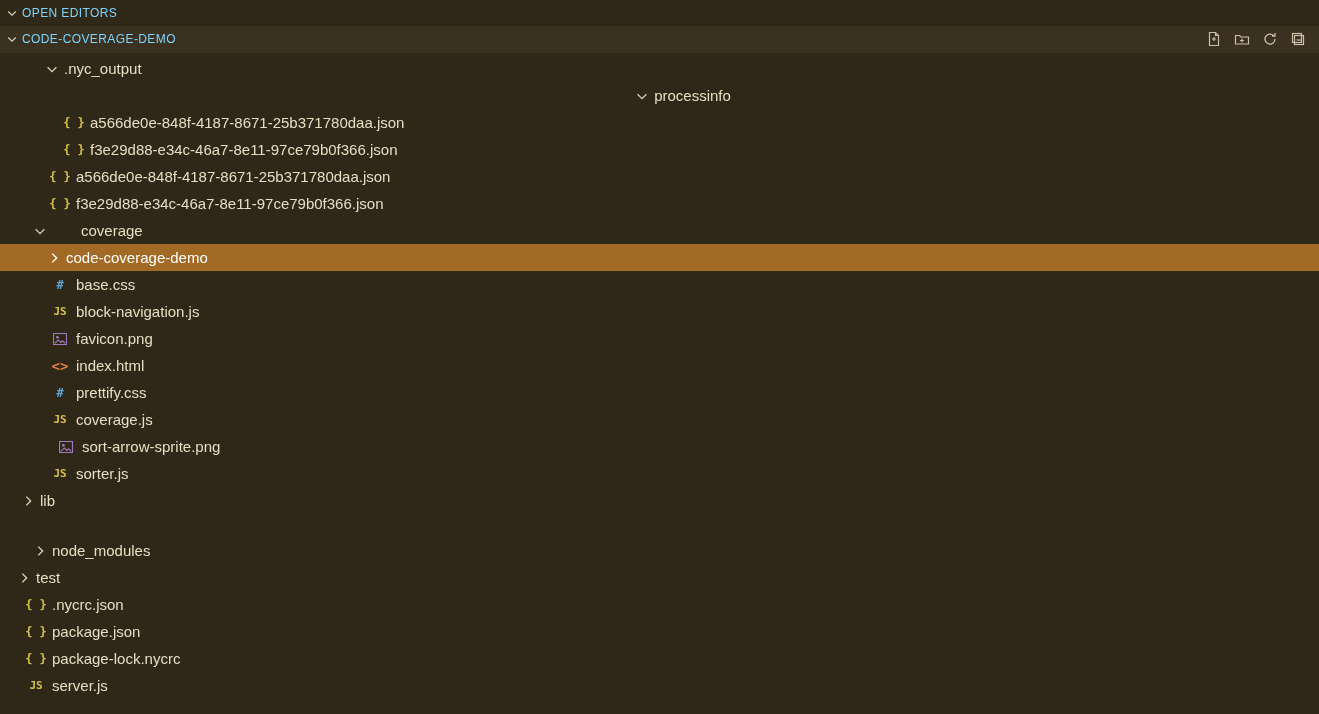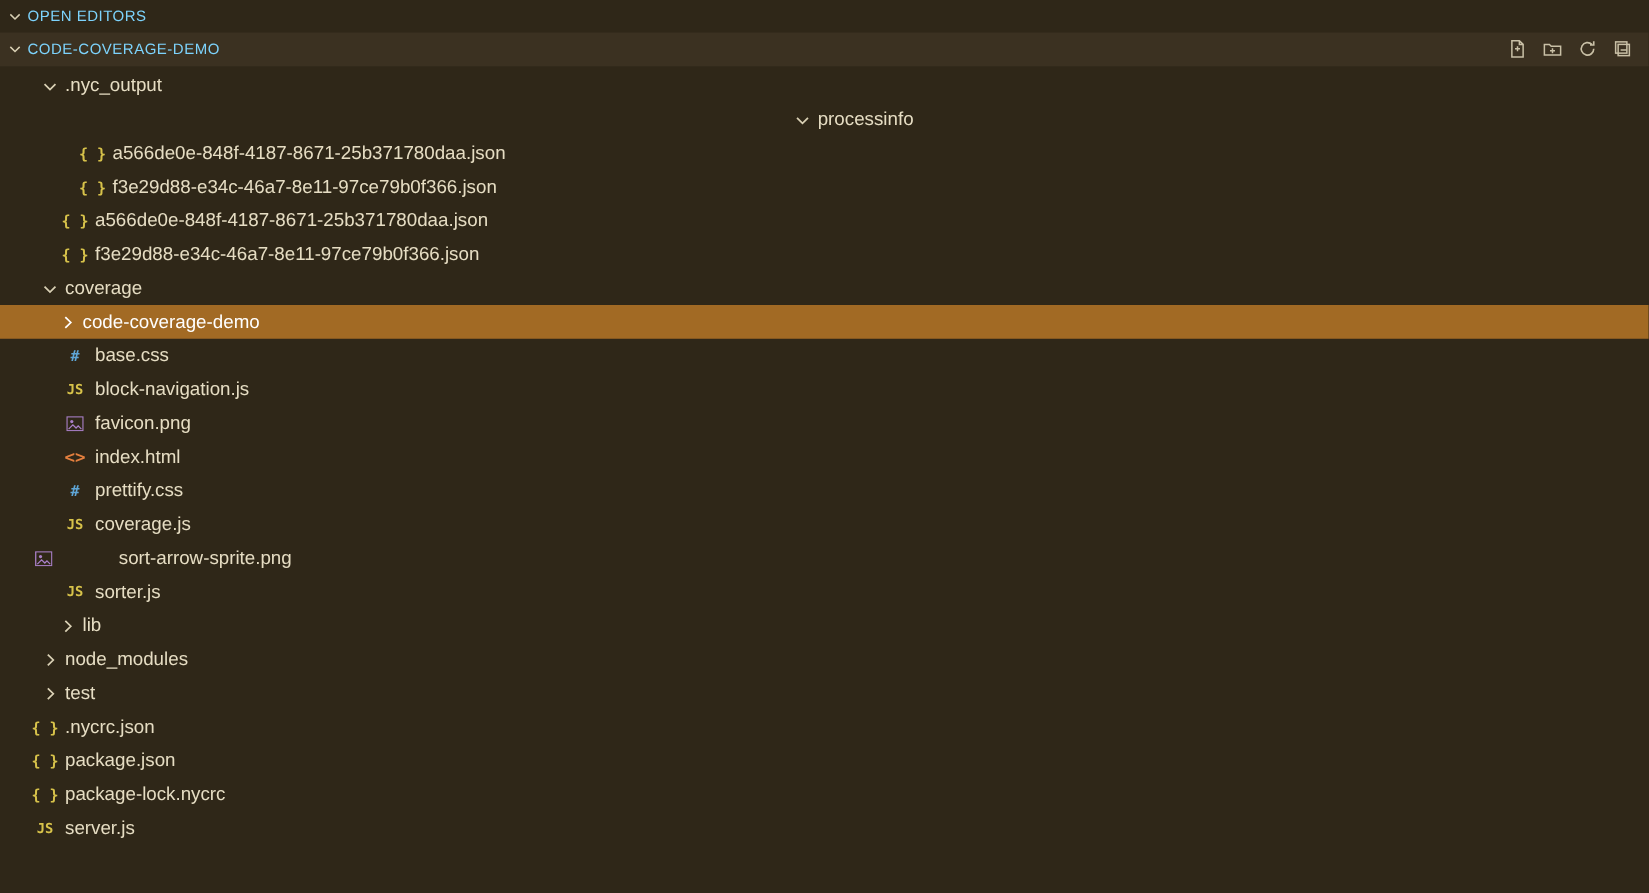--- a/index.html
+++ b/index.html
@@ -126,21 +126,21 @@
       <svg width="16" height="16" viewBox="0 0 16 16">
           <rect x="2.5" y="2.5" width="9" height="9" fill="none" stroke="currentColor" stroke-width="1.2"></rect>
           <rect x="4.5" y="4.5" width="9" height="9" fill="none" stroke="currentColor" stroke-width="1.2"></rect>
           <path stroke="currentColor" stroke-width="1.2" d="M6.5 9h5"></path>
         </svg>
     </span>
   </div>
 </div>
 
 <div class="tree" id="tree">
-    <div class="row" style="padding-left: 32px;">
+    <div class="row" style="padding-left: 44px;">
       <span class="twisty" style="margin-right: 4px;">
         <svg width="14" height="14" viewBox="0 0 16 16">
           <path fill="none" stroke="currentColor" stroke-width="1.6" d="M3 6l5 5 5-5"></path>
         </svg>
       </span>
       <span class="label">.nyc_output</span>
     </div>
     <div class="row" style="padding-left: 46px; justify-content: center;">
       <span class="twisty" style="margin-right: 4px;">
         <svg width="14" height="14" viewBox="0 0 16 16">
@@ -158,21 +158,21 @@
       <span class="label">f3e29d88-e34c-46a7-8e11-97ce79b0f366.json</span>
     </div>
     <div class="row" style="padding-left: 52px;">
       <span class="icon i-json">{ }</span>
       <span class="label">a566de0e-848f-4187-8671-25b371780daa.json</span>
     </div>
     <div class="row" style="padding-left: 52px;">
       <span class="icon i-json">{ }</span>
       <span class="label">f3e29d88-e34c-46a7-8e11-97ce79b0f366.json</span>
     </div>
-    <div class="row" style="padding-left: 32px;">
+    <div class="row" style="padding-left: 32px; gap: 29px;">
       <span class="twisty" style="margin-right: 4px;">
         <svg width="14" height="14" viewBox="0 0 16 16">
           <path fill="none" stroke="currentColor" stroke-width="1.6" d="M3 6l5 5 5-5"></path>
         </svg>
       </span>
       <span class="label">coverage</span>
     </div>
     <div class="row selected" style="padding-left: 46px;">
       <span class="twisty" style="margin-right: 4px;">
         <svg width="14" height="14" viewBox="0 0 16 16">
@@ -204,51 +204,51 @@
       <span class="label">index.html</span>
     </div>
     <div class="row" style="padding-left: 52px;">
       <span class="icon i-css">#</span>
       <span class="label">prettify.css</span>
     </div>
     <div class="row" style="padding-left: 52px;">
       <span class="icon i-js">JS</span>
       <span class="label">coverage.js</span>
     </div>
-    <div class="row" style="padding-left: 27px; gap: 44px;">
+    <div class="row" style="padding-left: 58px;">
       <span class="icon i-img">
         <svg width="14" height="12" viewBox="0 0 16 14">
           <rect x="0.5" y="0.5" width="15" height="13" fill="none" stroke="currentColor" stroke-width="1.2"></rect>
           <circle cx="5" cy="5" r="1.5" fill="currentColor"></circle>
           <path d="M2 12l4-4 3 3 2-2 3 3" fill="none" stroke="currentColor" stroke-width="1.2"></path>
         </svg>
       </span>
       <span class="label">sort-arrow-sprite.png</span>
     </div>
     <div class="row" style="padding-left: 52px;">
       <span class="icon i-js">JS</span>
       <span class="label">sorter.js</span>
     </div>
-    <div class="row" style="padding-left: 46px; text-align: right;">
+    <div class="row" style="padding-left: 20px; text-align: right;">
       <span class="twisty" style="margin-right: 4px;">
         <svg width="14" height="14" viewBox="0 0 16 16">
           <path fill="none" stroke="currentColor" stroke-width="1.6" d="M6 3l5 5-5 5"></path>
         </svg>
       </span>
       <span class="label">lib</span>
     </div>
-    <div class="row" style="padding-left: 32px;">
+    <div class="row" style="padding-left: 32px; margin-top: 23px;">
       <span class="twisty" style="margin-right: 4px;">
         <svg width="14" height="14" viewBox="0 0 16 16">
           <path fill="none" stroke="currentColor" stroke-width="1.6" d="M6 3l5 5-5 5"></path>
         </svg>
       </span>
       <span class="label">node_modules</span>
     </div>
-    <div class="row" style="padding-left: 32px;">
+    <div class="row" style="padding-left: 16px;">
       <span class="twisty" style="margin-right: 4px;">
         <svg width="14" height="14" viewBox="0 0 16 16">
           <path fill="none" stroke="currentColor" stroke-width="1.6" d="M6 3l5 5-5 5"></path>
         </svg>
       </span>
       <span class="label">test</span>
     </div>
     <div class="row" style="padding-left: 28px;">
       <span class="icon i-json">{ }</span>
       <span class="label">.nycrc.json</span>

